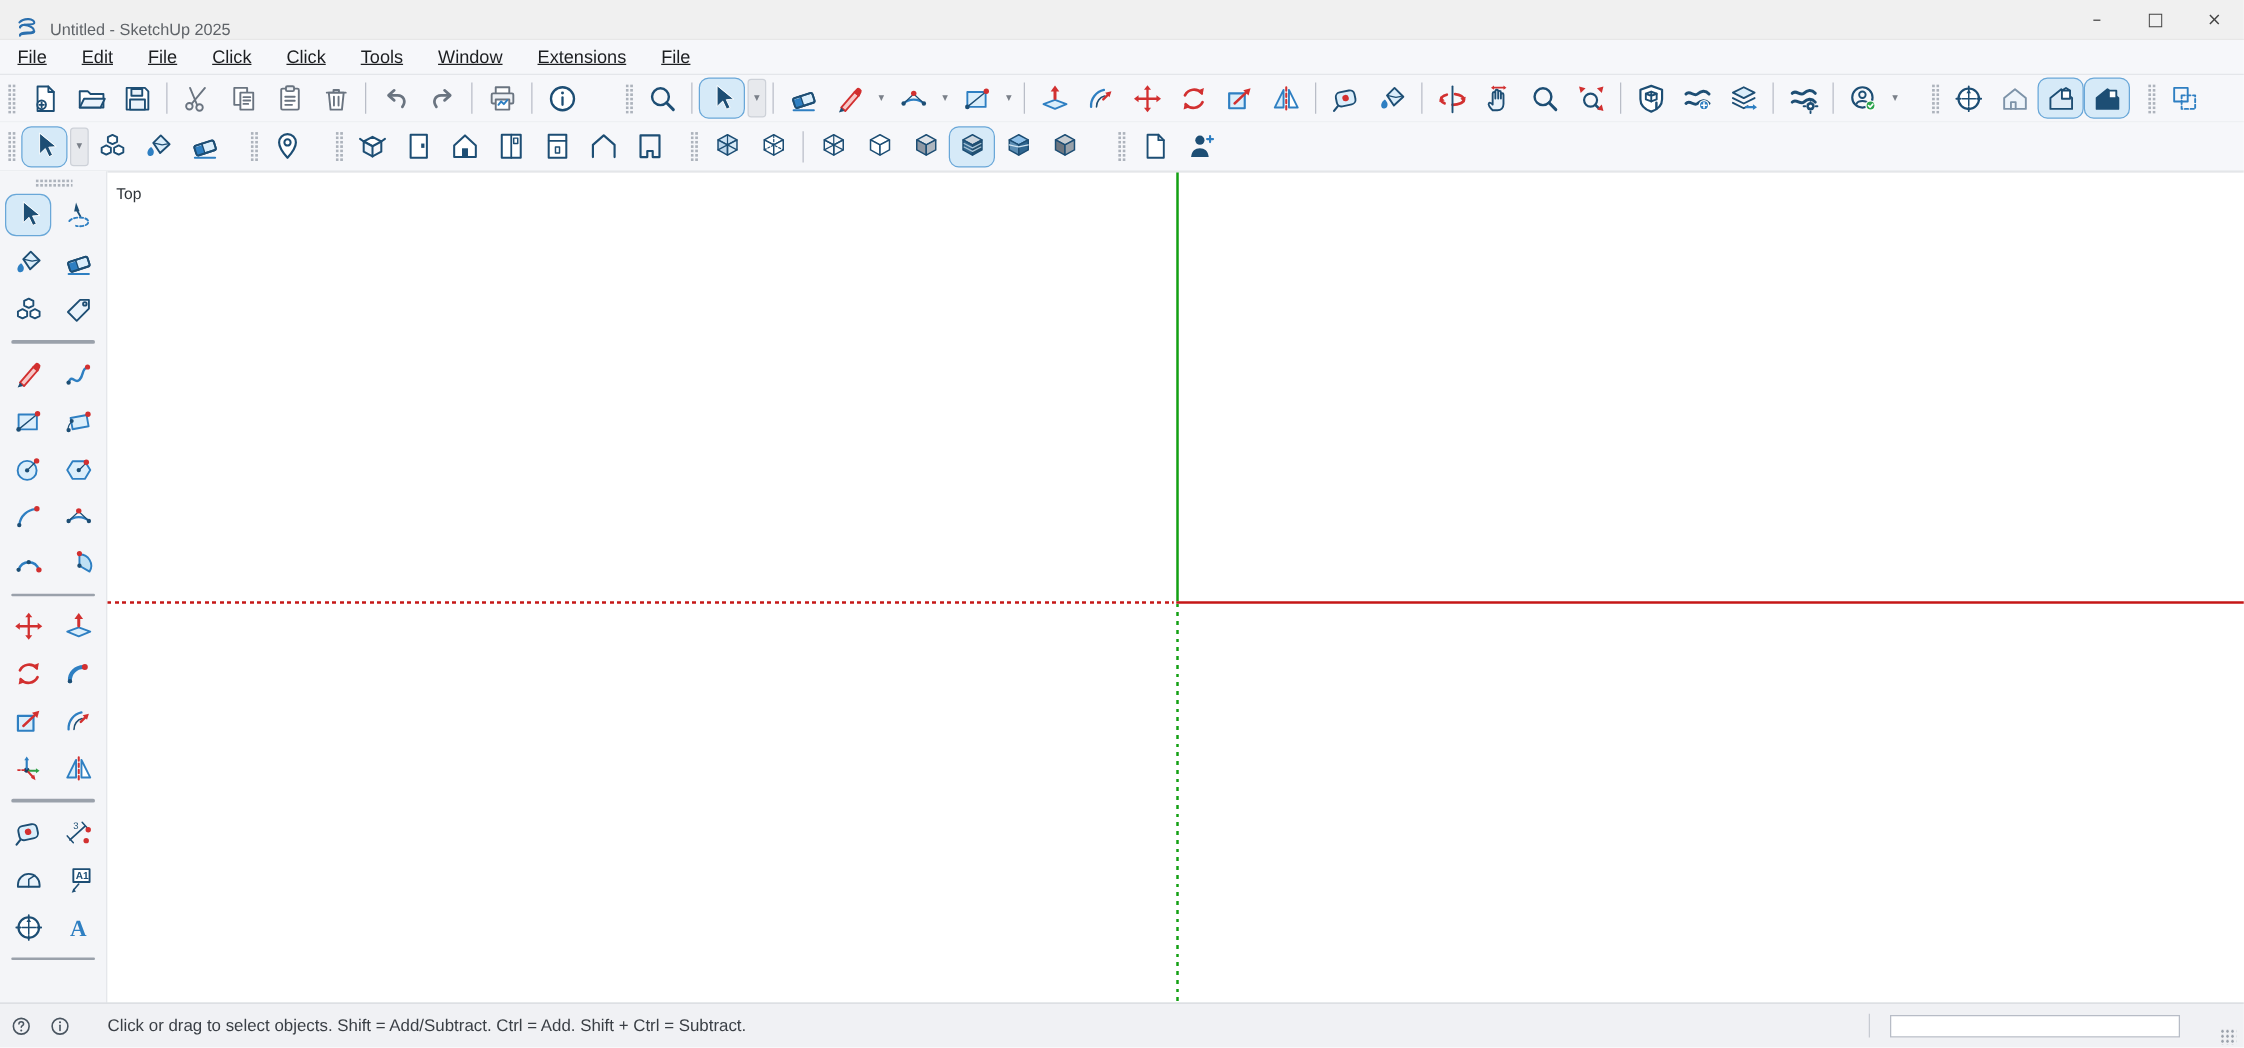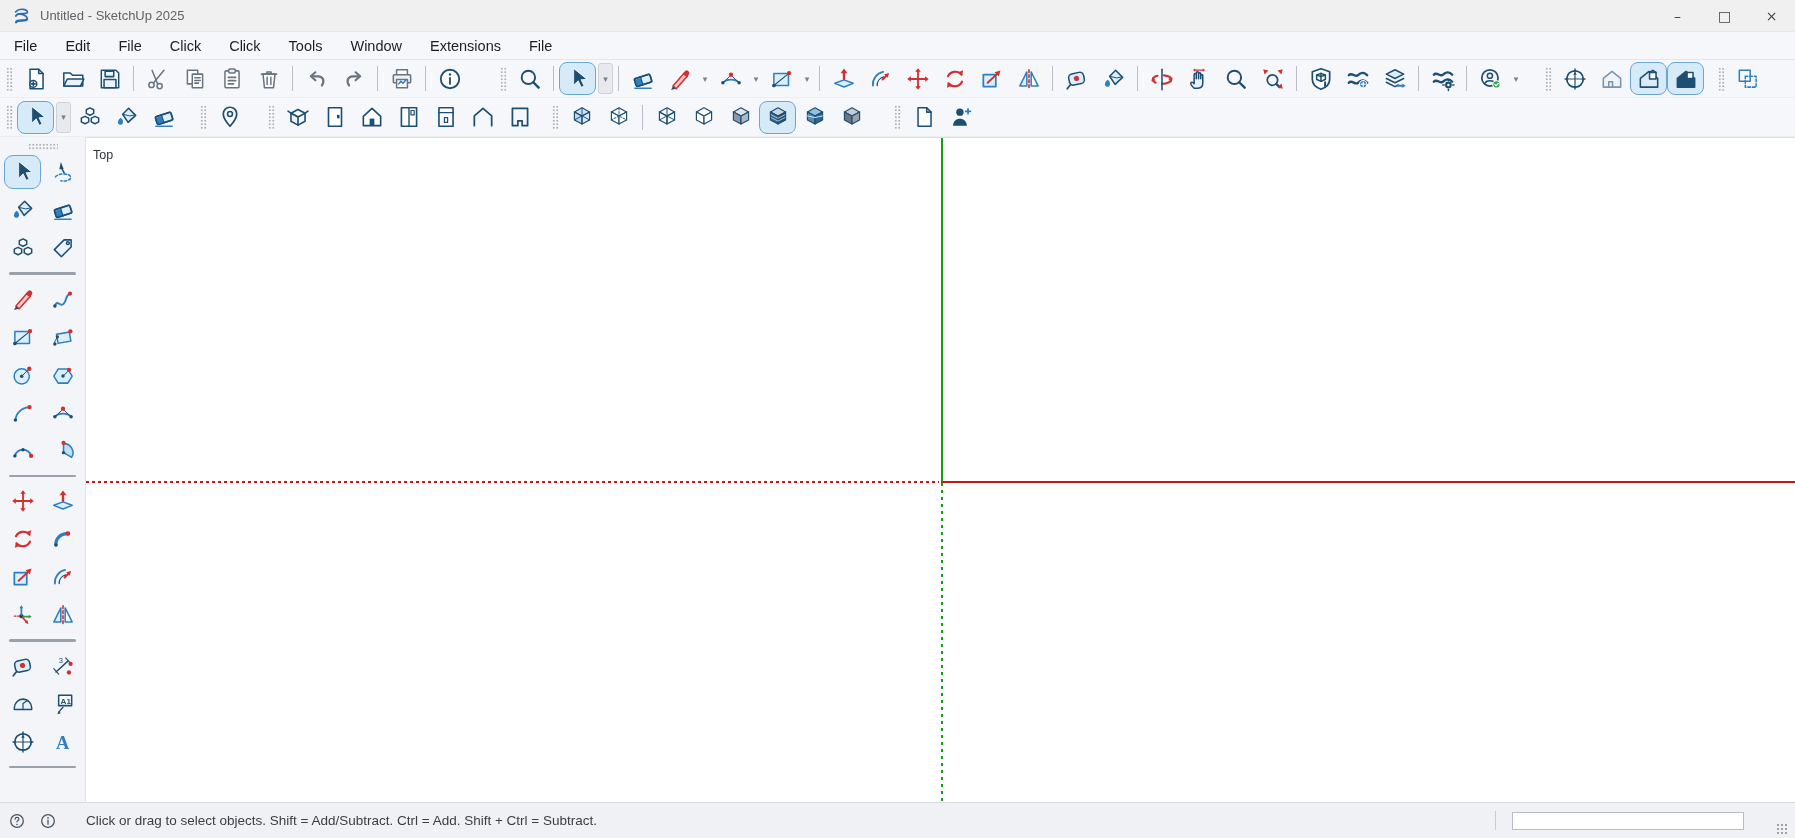--- a/index.html
+++ b/index.html
@@ -1,32 +1,32 @@
 <!DOCTYPE html>
 <html><head>
 <meta charset="utf-8">
 <style>
   html,body{margin:0;padding:0;}
   body{width:1795px;height:838px;overflow:hidden;font-family:"Liberation Sans",sans-serif;
        background:#fff;position:relative;-webkit-font-smoothing:antialiased;}
   .app{position:absolute;inset:0;}
 
   
-  .titlebar{height:32px;background:#f0f0f0;display:flex;align-items:center;padding-left:12px;gap:9px;
+  .titlebar{height:32px;background:#f0f0f0;display:flex;align-items:flex-end;padding-left:12px;gap:9px;
             border-bottom:1px solid #e7e7e7;box-sizing:border-box;}
   .titlebar .logo{width:19px;height:19px;flex:0 0 auto;}
   .titlebar .title{font-size:13px;color:#5f6368;}
   .win-controls{position:absolute;right:0;top:0;height:32px;display:flex;}
   .win-btn{width:47px;height:32px;border:none;background:transparent;font-size:14px;color:#444;
            display:flex;align-items:center;justify-content:center;font-family:"DejaVu Sans",sans-serif;}
 
   
   .menubar{height:28px;background:#f6f7fa;display:flex;align-items:center;padding-left:14px;gap:28px;
            border-bottom:1px solid #e4e6ea;box-sizing:border-box;}
-  .menu-item{font-size:14.5px;color:#1c1e21;cursor:default;}
+  .menu-item{font-size:14.5px;color:#1c1e21;cursor:default;text-decoration:underline;}
 
   
   .toolbar{height:38px;background:#f6f7fa;display:flex;align-items:center;box-sizing:border-box;
            border-bottom:1px solid #eceef1;padding-left:4px;overflow:hidden;white-space:nowrap;}
   .toolbar2{height:39px;}
   .tb-group{display:flex;align-items:center;height:100%;}
   .grip{width:7px;height:24px;margin:0 4px 0 2px;flex:0 0 auto;
         background-image:radial-gradient(circle,#adb3bc 1px,transparent 1.2px);background-size:3.5px 3.5px;}
   .tb-sep{width:1px;height:25px;background:#b9bdc7;margin:0 5px;flex:0 0 auto;}
   .tb-btn{width:37px;height:33px;border:1px solid transparent;background:transparent;border-radius:5px;

